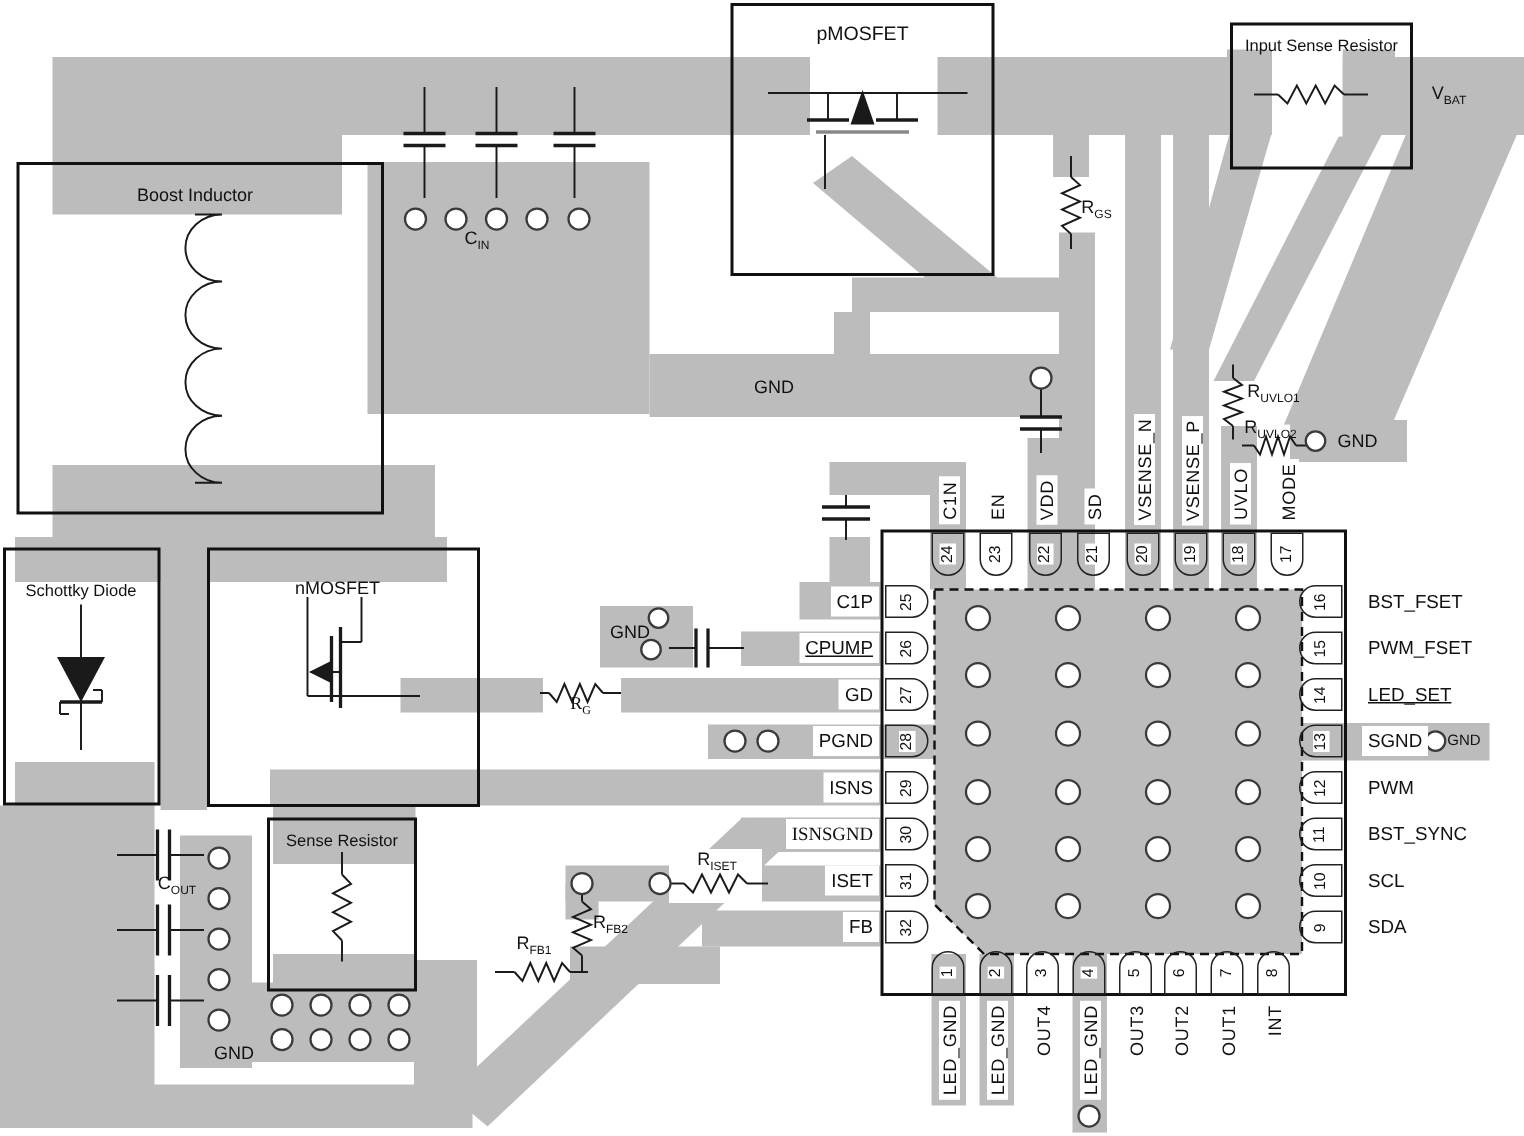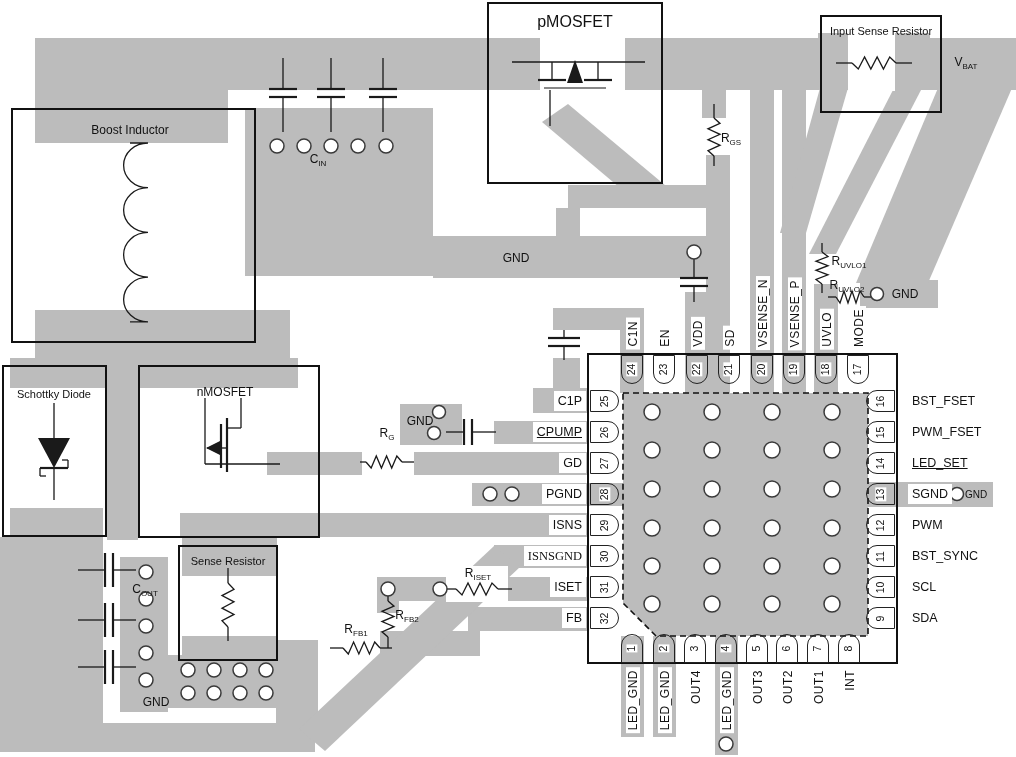--- a/index.html
+++ b/index.html
@@ -221,21 +221,21 @@
       <circle cx="440" cy="589" r="7" fill="#fff" stroke="#3a3a3a" stroke-width="1.5"></circle>
       <circle cx="694" cy="252" r="7" fill="#fff" stroke="#3a3a3a" stroke-width="1.5"></circle>
       <circle cx="877" cy="294" r="6.5" fill="#fff" stroke="#3a3a3a" stroke-width="1.5"></circle>
       <circle cx="957" cy="494" r="6.5" fill="#fff" stroke="#3a3a3a" stroke-width="1.5"></circle>
       <circle cx="726" cy="744" r="7" fill="#fff" stroke="#3a3a3a" stroke-width="1.5"></circle>
     </svg>
 
 <div class="box" style="position: absolute; left: 11px; top: 108px; width: 245px; height: 235px;"></div>
     <div class="comp-label" style="left: 130px; top: 130px; font-size: 12px;">Boost Inductor</div>
     <div class="box" style="position: absolute; left: 487px; top: 2px; width: 176px; height: 182px;"></div>
-    <div class="comp-label" style="left: 575px; top: 22px; font-size: 16px;">pMOSFET</div>
+    <div class="comp-label" style="left: 575px; top: 22px; font-size: 13px;">pMOSFET</div>
     <div class="box" style="position: absolute; left: 820px; top: 15px; width: 122px; height: 98px;"></div>
     <div class="comp-label" style="left: 881px; top: 31px; font-size: 11px;">Input Sense Resistor</div>
     <div class="box" style="position: absolute; left: 2px; top: 365px; width: 105px; height: 172px;"></div>
     <div class="comp-label" style="left: 54px; top: 394px; font-size: 11px;">Schottky Diode</div>
     <div class="box" style="position: absolute; left: 138px; top: 365px; width: 182px; height: 173px;"></div>
     <div class="comp-label" style="left: 225px; top: 392px; font-size: 12px;">nMOSFET</div>
     <div class="box" style="position: absolute; left: 178px; top: 545px; width: 100px; height: 116px;"></div>
     <div class="comp-label" style="left: 228px; top: 561px; font-size: 11px;">Sense Resistor</div>
     <div class="chip" style="position: absolute; left: 587px; top: 353px; width: 311px; height: 311px;"></div>
     <div class="pin" style="position: absolute; left: 621px; top: 355px; width: 22px; height: 29px; border-radius: 0px 0px 11px 11px;">
@@ -398,21 +398,21 @@
       <span class="pin-num">9</span>
     </div>
     <div class="hlabel" style="left: 908px; top: 608px;">SDA</div>
     <div class="txt" style="left: 516px; top: 258px;">GND</div>
     <div class="txt" style="left: 420px; top: 421px;">GND</div>
     <div class="txt" style="left: 156px; top: 702px;">GND</div>
     <div class="txt" style="left: 905px; top: 294px;">GND</div>
     <div class="txt small" style="left: 976px; top: 494px;">GND</div>
     <div class="txt" style="left: 966px; top: 63px;">V<sub>BAT</sub></div>
     <div class="txt" style="left: 318px; top: 160px;">C<sub>IN</sub></div>
-    <div class="txt" style="left: 145px; top: 590px;">C<sub>OUT</sub></div>
+    <div class="txt" style="left: 118px; top: 590px;">C<sub>OUT</sub></div>
     <div class="txt" style="left: 731px; top: 139px; text-align: center;">R<sub>GS</sub></div>
     <div class="txt" style="left: 849px; top: 262px;">R<sub>UVLO1</sub></div>
     <div class="txt" style="left: 847px; top: 286px;">R<sub>UVLO2</sub></div>
-    <div class="txt" style="left: 387px; top: 434px;">R<sub>G</sub></div>
+    <div class="txt" style="left: 387px; top: 470px; font-family: Liberation Serif, serif;">R<sub>G</sub></div>
     <div class="txt" style="left: 478px; top: 574px;">R<sub>ISET</sub></div>
     <div class="txt" style="left: 356px; top: 630px;">R<sub>FB1</sub></div>
     <div class="txt" style="left: 407px; top: 616px;">R<sub>FB2</sub></div>
   </div>
 
 </body></html>

